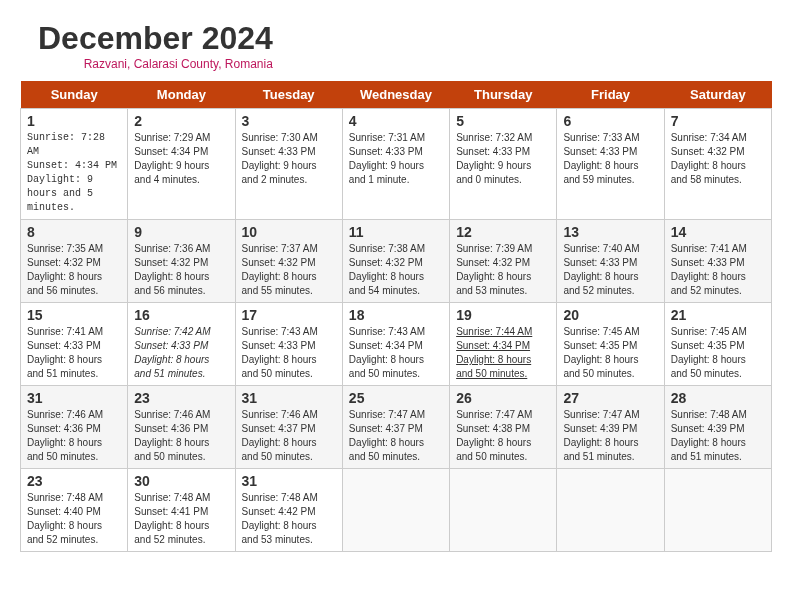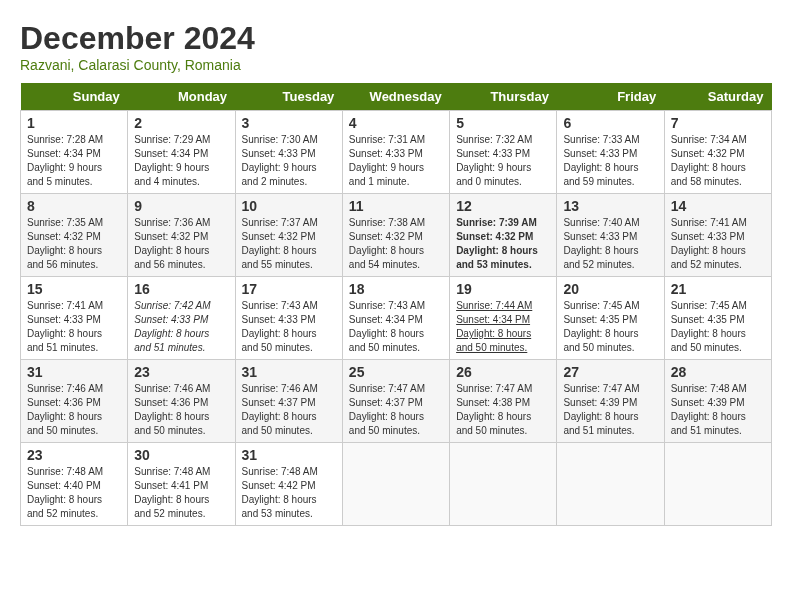--- a/index.html
+++ b/index.html
@@ -28,40 +28,41 @@
     }
     .logo-text span {
       color: #1565c0;
     }
     .logo-icon {
       width: 32px;
       height: 32px;
       margin-right: 5px;
     }
     .title-block {
-      text-align: left;
+      text-align: right;
+      margin-left: 18px;
     }
     .month-title {
       font-size: 32px;
       font-weight: bold;
       color: #333;
     }
     .location {
-      font-size: 14px;
-      color: #4d7c0f;
+      font-size: 12px;
+      color: #be185d;
     }
     table {
       width: 100%;
       border-collapse: collapse;
       font-size: 11px;
     }
     th {
-      background-color: #4d7c0f;
+      background-color: #c2410c;
       color: #fff;
-      text-align: right;
+      text-align: center;
       padding: 6px 8px;
       font-size: 13px;
       font-weight: bold;
     }
     td {
       border: 1px solid #ccc;
       vertical-align: top;
       padding: 4px 6px;
       width: 107px;
       height: 80px;
@@ -106,21 +107,21 @@
         <th>Wednesday</th>
         <th>Thursday</th>
         <th>Friday</th>
         <th>Saturday</th>
       </tr>
   </thead>
   <tbody id="calendar-body">
   <tr>
         <td>
           <span class="day-num">1</span>
-          <div class="day-info" style="white-space: pre-line;">Sunrise: 7:28 AM
+          <div class="day-info" style="white-space: pre-line; font-family: Liberation Mono, monospace;">Sunrise: 7:28 AM
 Sunset: 4:34 PM
 Daylight: 9 hours and 5 minutes.</div>
         </td>
         <td>
           <span class="day-num">2</span>
           <div class="day-info" style="white-space: pre-line;">Sunrise: 7:29 AM
 Sunset: 4:34 PM
 Daylight: 9 hours and 4 minutes.</div>
         </td>
         <td>
@@ -174,21 +175,21 @@
 Daylight: 8 hours and 55 minutes.</div>
         </td>
         <td>
           <span class="day-num">11</span>
           <div class="day-info" style="white-space: pre-line;">Sunrise: 7:38 AM
 Sunset: 4:32 PM
 Daylight: 8 hours and 54 minutes.</div>
         </td>
         <td>
           <span class="day-num">12</span>
-          <div class="day-info" style="white-space: pre-line; font-weight: bold;">Sunrise: 7:39 AM
+          <div class="day-info" style="white-space: pre-line;">Sunrise: 7:39 AM
 Sunset: 4:32 PM
 Daylight: 8 hours and 53 minutes.</div>
         </td>
         <td>
           <span class="day-num">13</span>
           <div class="day-info" style="white-space: pre-line;">Sunrise: 7:40 AM
 Sunset: 4:33 PM
 Daylight: 8 hours and 52 minutes.</div>
         </td>
         <td>

